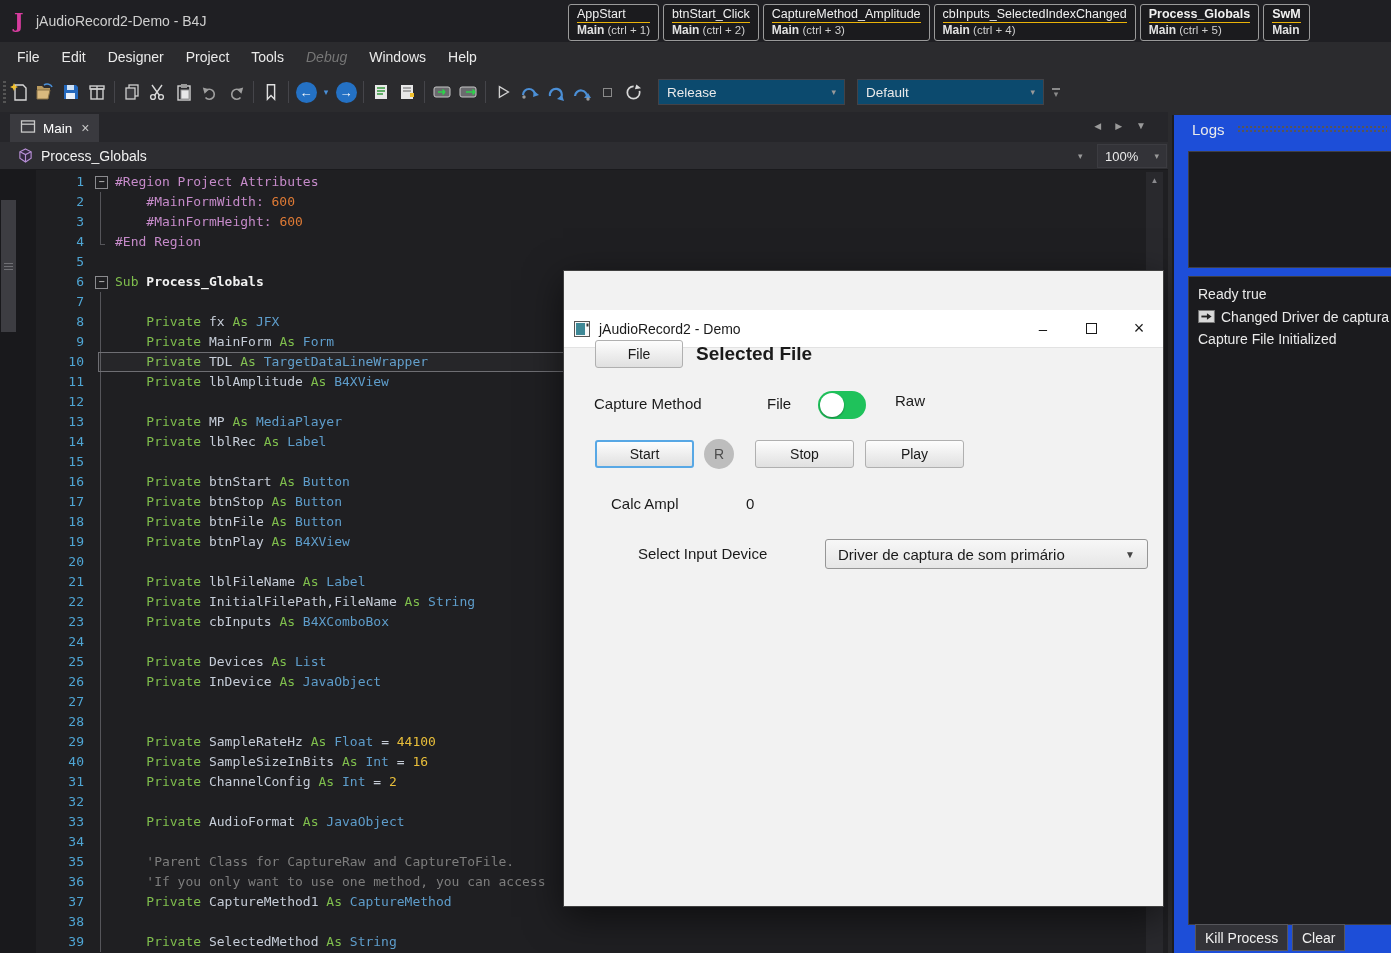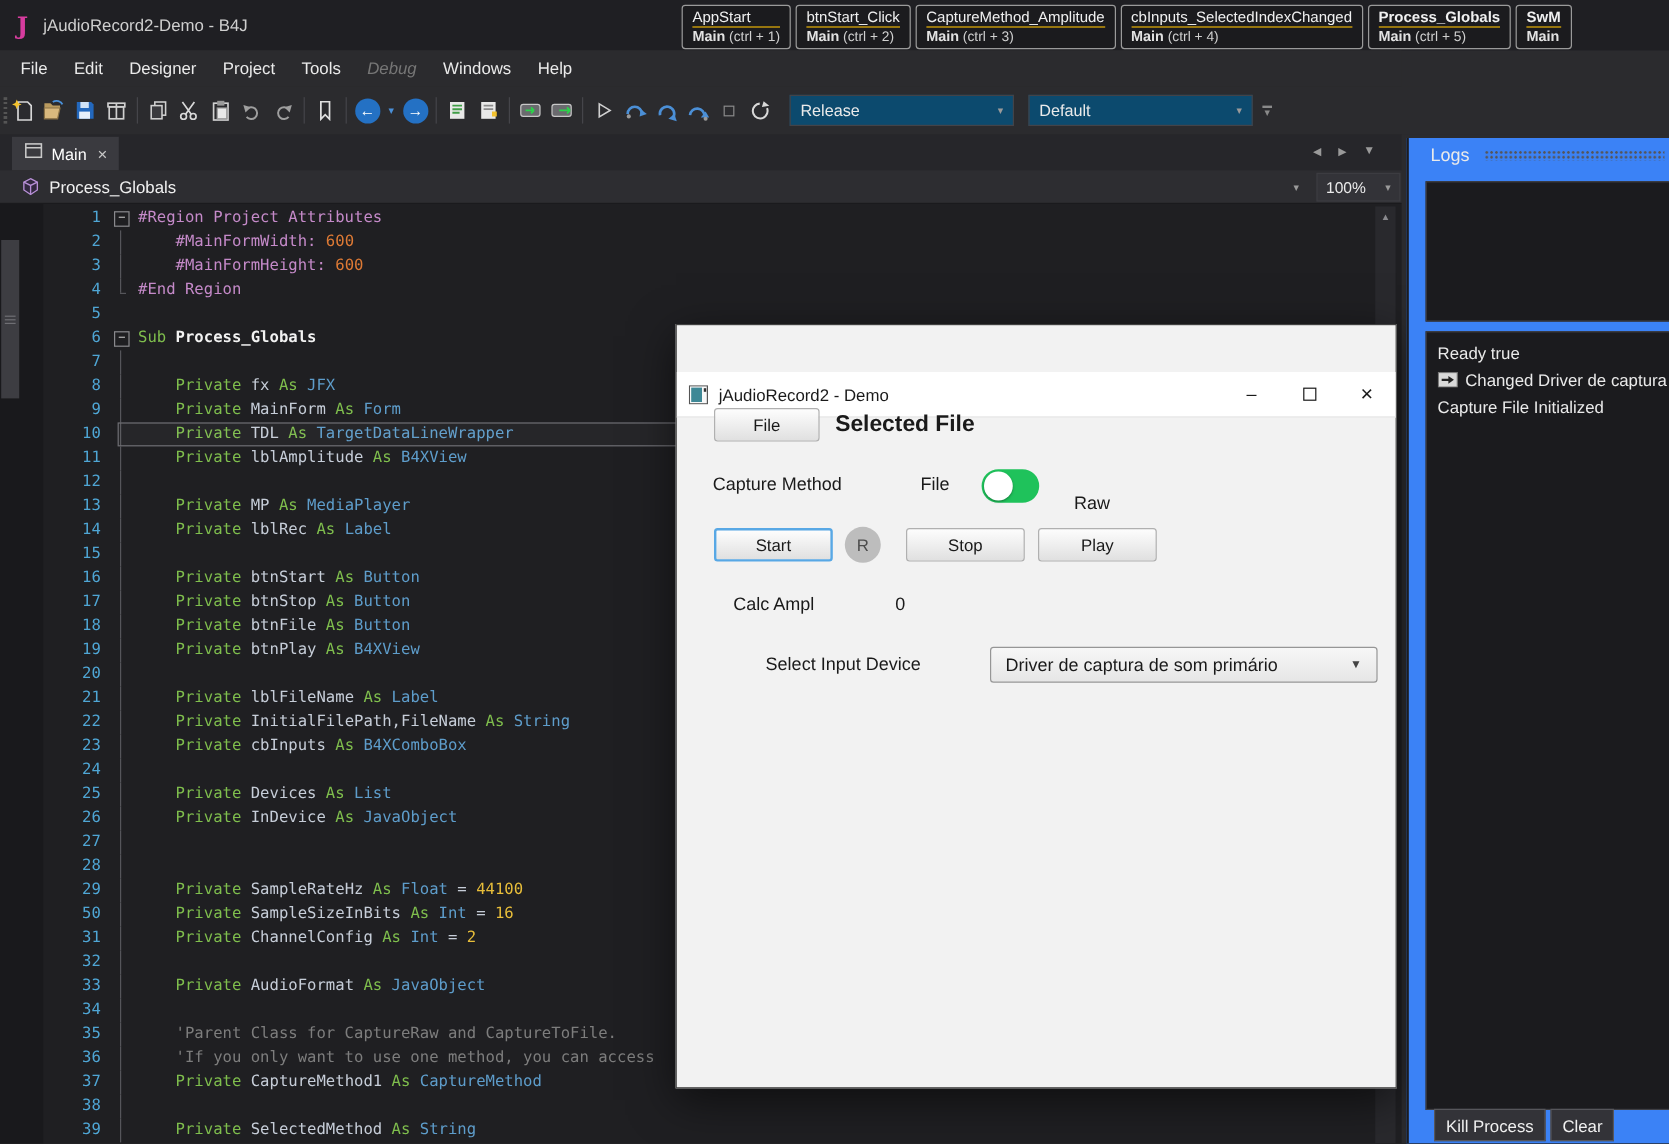--- a/index.html
+++ b/index.html
@@ -93,34 +93,34 @@
   .awc { width:48px; display:flex; align-items:center; justify-content:center; font-size:15px; color:#1a1a1a; }
   .maxbox { width:11px; height:11px; border:1.2px solid #1a1a1a; }
   .jfx-btn { position:absolute; height:28px; background:linear-gradient(#fdfdfd,#e0e0e0); border:1px solid #b0b0b0; border-radius:3px; font-size:14px; color:#1a1a1a; display:flex; align-items:center; justify-content:center; font-family:"Liberation Sans", sans-serif; }
   #btn-file { left:31px; top:69px; width:88px; }
   #lbl-selected { position:absolute; left:132px; top:69px; height:28px; line-height:28px; font-size:19px;font-weight:bold; }
   #row-capture { position:absolute; left:0; top:119px; width:100%; height:30px; }
   #lbl-capture { position:absolute; left:30px; top:5px; font-size:15px; }
   #lbl-togglefile { position:absolute; left:203px; top:5px; font-size:15px; }
   #toggle { position:absolute; left:254px; top:1px; width:48px; height:28px; border-radius:14px; background:var(--toggle-on); }
   #toggle .knob { position:absolute; left:2px; top:2px; width:24px; height:24px; border-radius:50%; background:#fff; box-shadow:0 1px 2px rgba(0,0,0,0.35); }
-  #lbl-toggleraw { position:absolute; left:331px; top:21px; font-size:15px; }
+  #lbl-toggleraw { position:absolute; left:331px; top:2px; font-size:15px; }
   #btn-start { left:31px; top:169px; width:99px; border:2px solid #58a8e5; }
   #r-badge { position:absolute; left:140px; top:168px; width:30px; height:30px; border-radius:50%; background:#bdbdbd; color:#4c4c4c; font-size:14px; display:flex; align-items:center; justify-content:center; }
   #btn-stop { left:191px; top:169px; width:99px; }
   #btn-play { left:301px; top:169px; width:99px; }
   #lbl-calc { position:absolute; left:47px; top:224px; font-size:15px; }
   #val-calc { position:absolute; left:182px; top:224px; font-size:15px; }
   #lbl-device { position:absolute; left:74px; top:274px; font-size:15px; }
   #combo-device { position:absolute; left:261px; top:268px; width:323px; height:30px; background:linear-gradient(#f7f7f7,#e6e6e6); border:1px solid #969696; border-radius:3px; display:flex; align-items:center; padding:0 12px; font-size:15px; color:#1a1a1a; }
   #combo-device .flex1 { flex:1; }
   #combo-device .dcaret { color:#444; font-size:10px; }
 
   
-  #logspanel { position:absolute; left:1172px; top:115px; width:219px; height:838px; background:#3b82f6; border-left:2px solid #1c1c1f; overflow:hidden; }
+  #logspanel { position:absolute; left:1172px; top:115px; width:219px; height:838px; background:#1d4ed8; border-left:2px solid #1c1c1f; overflow:hidden; }
   #logshdr { height:28px; display:flex; align-items:center; padding-left:18px; }
   #logshdr .t { font-size:15px; color:#eaeaea; }
   #logshdr .dots { flex:1; height:9px; margin:0 4px 0 12px; background-image:radial-gradient(#55555a 1px, transparent 1.2px); background-size:4px 4px; }
   .logbox { position:absolute; left:14px; width:210px; background:#1b1b1e; border:1px solid #3f3f44; }
   #logbox1 { top:36px; height:117px; }
   #logbox2 { top:161px; height:649px; padding:6px 9px; }
   .logline { font-size:14px; color:#eaeaea; line-height:22.5px; display:flex; align-items:center; gap:6px; white-space:nowrap; }
   .logarrow { display:flex; }
   .logbtn { position:absolute; top:809px; height:27px; background:#333338; border:1px solid #56565b; color:#f0f0f0; font-size:14px; display:flex; align-items:center; padding:0 9px; }
   #btn-kill { left:21px; }
@@ -499,21 +499,21 @@
         <span class="ln">28</span>
         <span class="fold fold-mid"></span>
         <span class="ct"></span>
       </div>
       <div class="cl">
         <span class="ln">29</span>
         <span class="fold fold-mid"></span>
         <span class="ct"><span class="s-kw">    Private </span><span class="s-id">SampleRateHz </span><span class="s-kw">As </span><span class="s-ty">Float </span><span class="s-id">= </span><span class="s-n2">44100</span></span>
       </div>
       <div class="cl">
-        <span class="ln">50</span>
+        <span class="ln">40</span>
         <span class="fold fold-mid"></span>
         <span class="ct"><span class="s-kw">    Private </span><span class="s-id">SampleSizeInBits </span><span class="s-kw">As </span><span class="s-ty">Int </span><span class="s-id">= </span><span class="s-n2">16</span></span>
       </div>
       <div class="cl">
         <span class="ln">31</span>
         <span class="fold fold-mid"></span>
         <span class="ct"><span class="s-kw">    Private </span><span class="s-id">ChannelConfig </span><span class="s-kw">As </span><span class="s-ty">Int </span><span class="s-id">= </span><span class="s-n2">2</span></span>
       </div>
       <div class="cl">
         <span class="ln">32</span>

